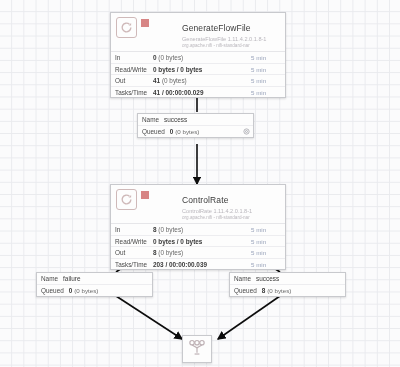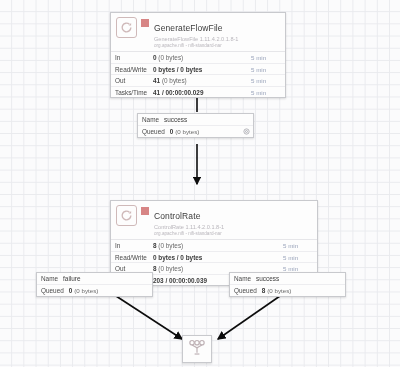--- a/index.html
+++ b/index.html
@@ -65,20 +65,21 @@
     width: 8px;
     height: 8px;
     flex: 0 0 8px;
     background: #d78585;
     margin: 2px 5px 0 0;
   }
   .proc-titles {
     flex: 1 1 auto;
     min-width: 0;
     line-height: 1.1;
+    margin-left: 28px;
   }
   .proc-name {
     font-size: 8.5px;
     color: #3b3b3b;
     letter-spacing: 0.1px;
     white-space: nowrap;
   }
   .proc-version {
     font-size: 5.6px;
     color: #b9b6bc;
@@ -260,21 +261,21 @@
       <span class="conn-val-muted">(0 bytes)</span>
       <span class="conn-gear">
         <svg width="7" height="7" viewBox="0 0 24 24" xmlns="http://www.w3.org/2000/svg">
           <circle cx="12" cy="12" r="9" fill="none" stroke="#9a9aa2" stroke-width="2.4"></circle>
           <circle cx="12" cy="12" r="3.4" fill="none" stroke="#9a9aa2" stroke-width="2.4"></circle>
         </svg>
       </span>
     </div>
   </div>
 
-  <div class="processor" style="left:110px; top:200px; width:208px;">
+  <div class="processor" style="left:110px; top:184px; width:176px;">
     <div class="proc-head">
       <span class="proc-type-icon">
         <svg width="13" height="13" viewBox="0 0 24 24" xmlns="http://www.w3.org/2000/svg">
           <path d="M20 12 a8 8 0 1 1 -2.6 -5.9" fill="none" stroke="#cfb9b9" stroke-width="2.6"></path>
           <path d="M20.5 3.5 L20.5 8.2 L15.8 8.2 z" fill="#cfb9b9"></path>
         </svg>
       </span>
       <span class="proc-status-dot"></span>
       <span class="proc-titles">
         <span class="proc-name">ControlRate</span>

